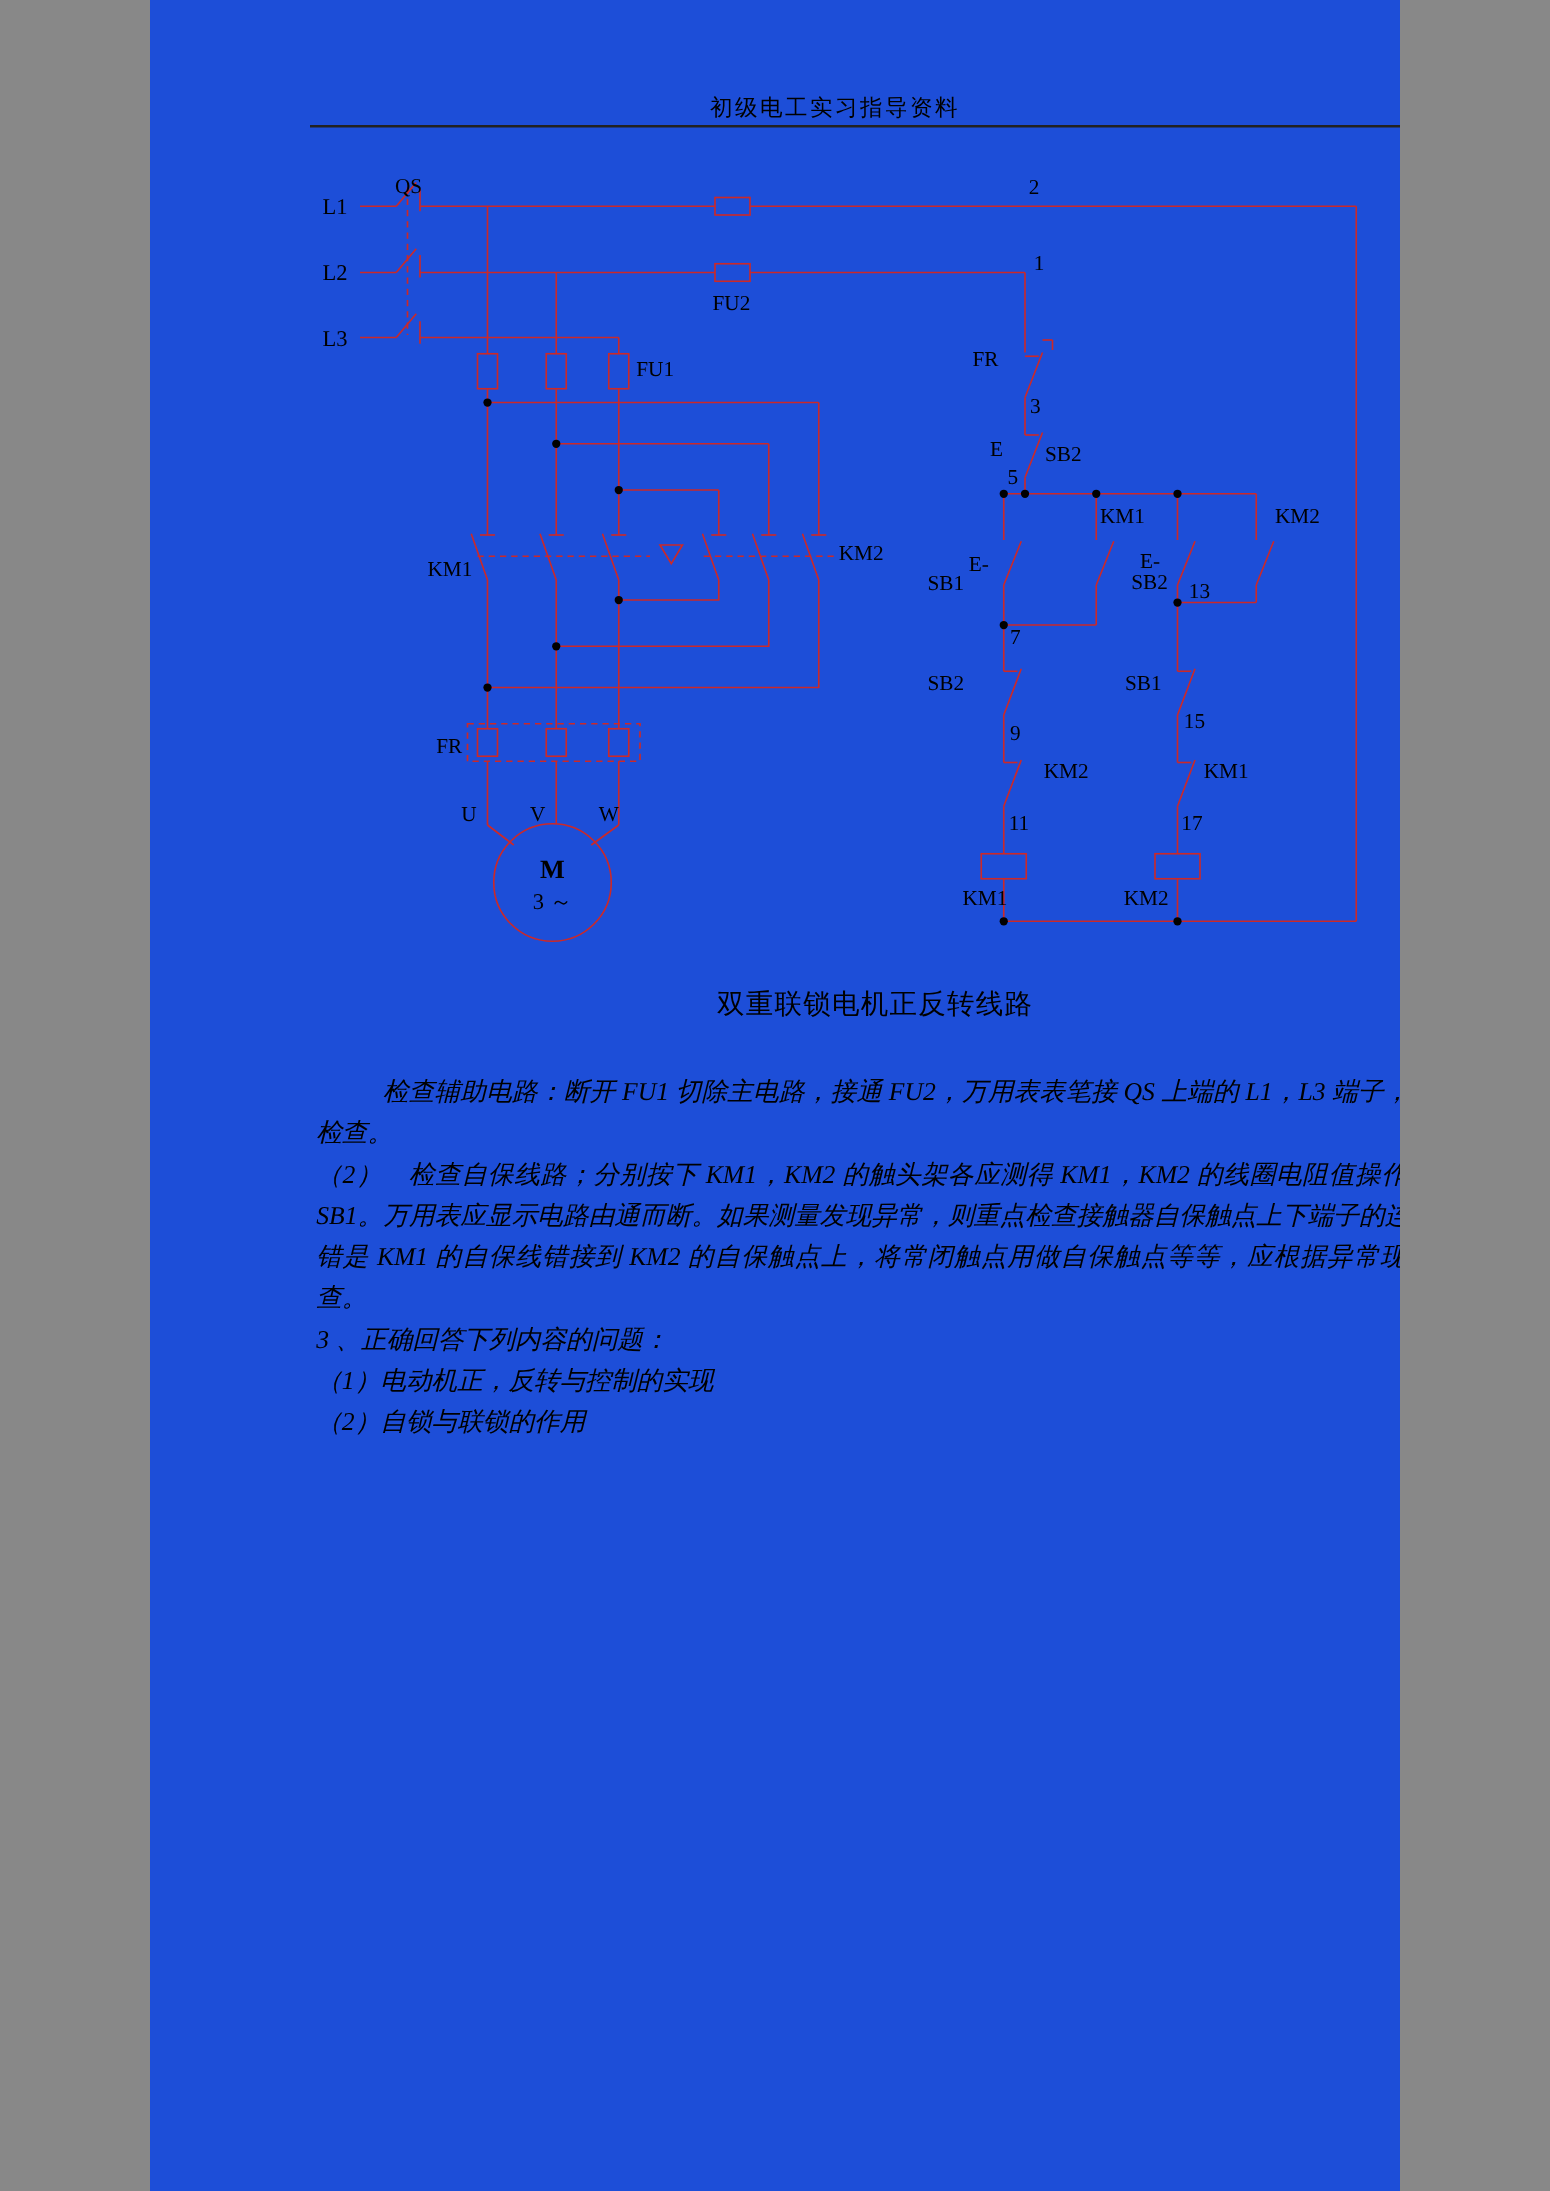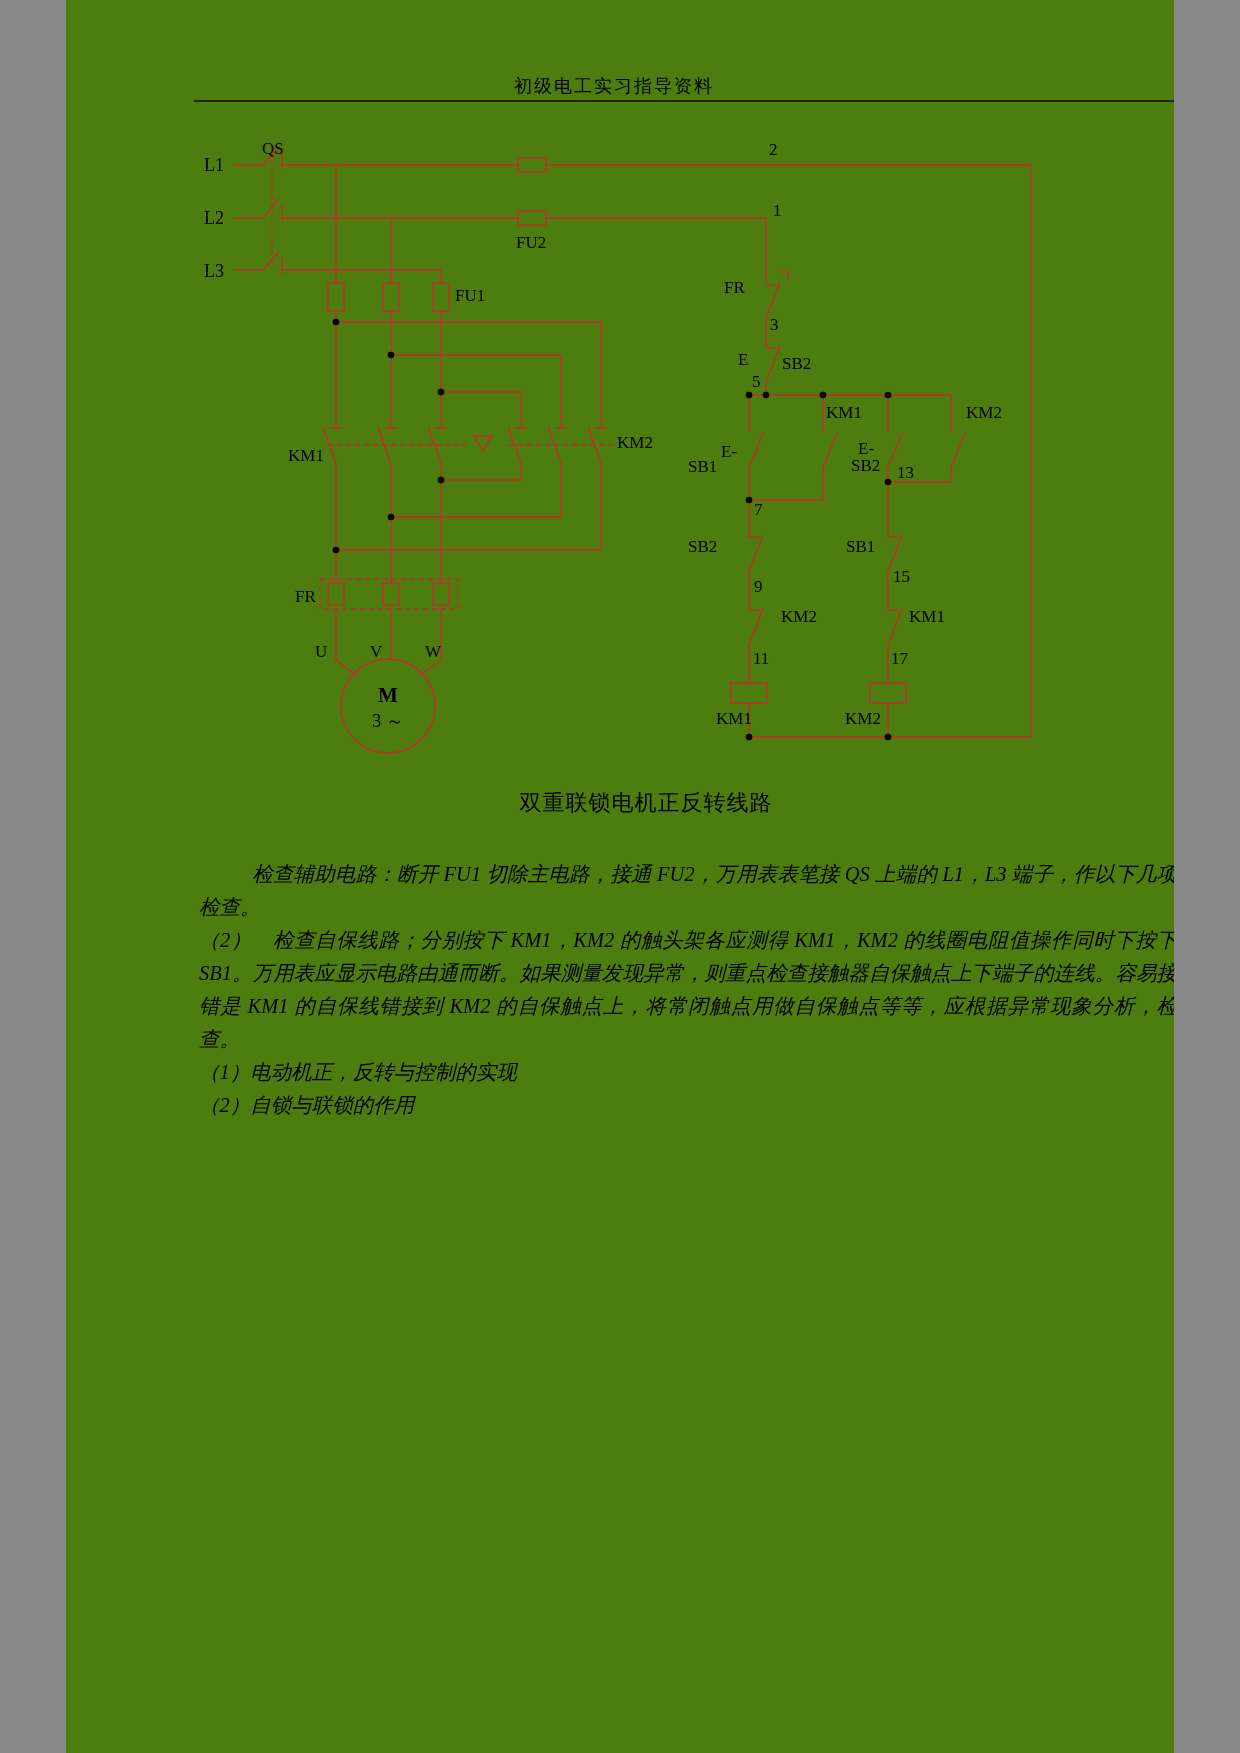--- a/index.html
+++ b/index.html
@@ -1,19 +1,19 @@
 <!DOCTYPE html>
 <html><head>
 <meta charset="utf-8">
 <style>
   html,body{margin:0;padding:0;background:#888;}
   .page{
     position:relative;
-    width:1108px;height:1753px;
-    background:#4d7c0f;
+    width:1000px;height:1753px;
+    background:#1d4ed8;
     margin:0 auto;
     font-family:"Liberation Serif", serif;
     color:#000;
     overflow:hidden;
   }
   .header-title{
     position:absolute;left:448px;top:74px;
     font-size:18px;letter-spacing:2px;
   }
   .header-rule{
@@ -268,18 +268,19 @@
       <text class="lbl" x="825" y="544">17</text>
       <text class="lbl" x="779" y="604">KM2</text>
     </g>
   </svg>
 
   <div class="caption">双重联锁电机正反转线路</div>
 
   <div class="bodytext">
     <p class="indent">检查辅助电路：断开 FU1 切除主电路，接通 FU2，万用表表笔接 QS 上端的 L1，L3 端子，作以下几项检查。</p>
     <p>（2）　检查自保线路；分别按下 KM1，KM2 的触头架各应测得 KM1，KM2 的线圈电阻值操作同时下按下 SB1。万用表应显示电路由通而断。如果测量发现异常，则重点检查接触器自保触点上下端子的连线。容易接错是 KM1 的自保线错接到 KM2 的自保触点上，将常闭触点用做自保触点等等，应根据异常现象分析，检查。</p>
+    <p>3 、正确回答下列内容的问题：</p>
     <p>（1）电动机正，反转与控制的实现</p>
     <p>（2）自锁与联锁的作用</p>
   </div>
 
 
 </div>
 
 </body></html>

